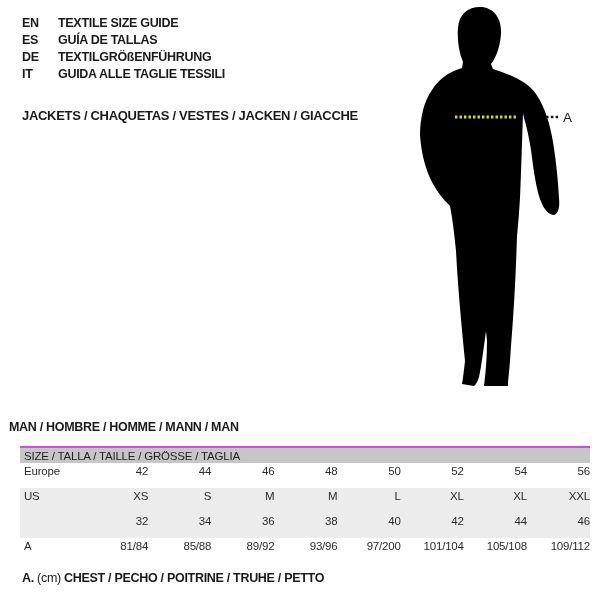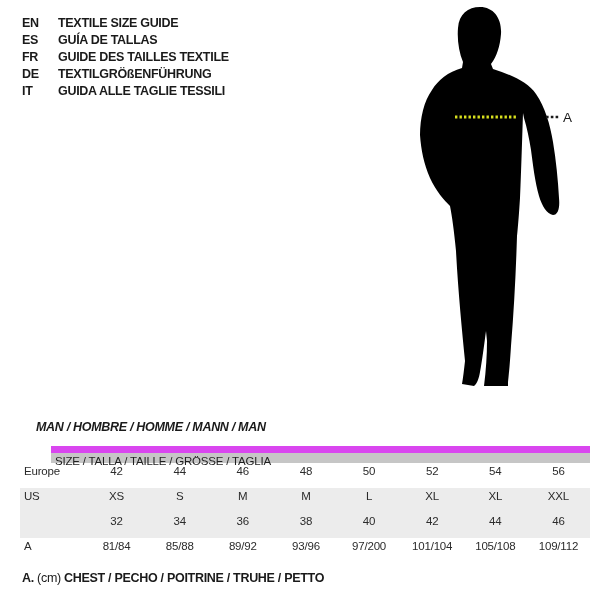--- a/index.html
+++ b/index.html
@@ -18,63 +18,60 @@
   .lang-row { display: flex; height: 17px; line-height: 17px; font-size: 12.5px; font-weight: 700; letter-spacing: -0.3px; }
   .lang-code { width: 36px; }
 
   
   .categories { position: absolute; left: 22px; top: 106px; font-size: 13px; font-weight: 700; line-height: 20px; letter-spacing: -0.3px; white-space: nowrap; }
 
   
   .figure-area { position: absolute; left: 400px; top: 0; width: 200px; height: 392px; }
 
   
-  .section-title { position: absolute; left: 36px; top: 420px; font-size: 12.5px; font-weight: 700; letter-spacing: -0.3px; font-style: italic; }
+  .section-title { position: absolute; left: 9px; top: 420px; font-size: 12.5px; font-weight: 700; letter-spacing: -0.3px; }
 
   
   .size-table { position: absolute; left: 20px; top: 446px; width: 570px; font-size: 11.5px; color: #2b2b2b; letter-spacing: -0.2px; }
-  .table-header { height: 17px; line-height: 17px; background: #c6c6c6; border-top: 7px solid #d946ef; padding-left: 4px; color: #1f1f1f; margin-left: 31px; }
+  .table-header { height: 17px; line-height: 17px; background: #c6c6c6; border-top: 2px solid #d946ef; padding-left: 4px; color: #1f1f1f; }
   .table-row { display: flex; height: 25px; line-height: 17px; }
   .table-row.striped { background: #ececec; }
   .row-label { width: 65px; padding-left: 4px; }
-  .cell { flex: 1; text-align: center; }
+  .cell { flex: 1; text-align: right; }
 
   
   .footnote { position: absolute; left: 22px; top: 571px; font-size: 12.5px; font-weight: 700; letter-spacing: -0.3px; white-space: nowrap; }
   .footnote .unit { font-weight: 400; }
 </style>
 </head>
 <body>
 
 <div class="page">
 
   <div class="lang-block">
     <div class="lang-row">
       <span class="lang-code">EN</span>
       <span class="lang-label">TEXTILE SIZE GUIDE</span>
     </div>
     <div class="lang-row">
       <span class="lang-code">ES</span>
       <span class="lang-label">GUÍA DE TALLAS</span>
     </div>
     <div class="lang-row">
-      <span class="lang-code">FR</span>
-      <span class="lang-label">GUIDE DES TAILLES TEXTILE</span>
-    </div>
-    <div class="lang-row">
       <span class="lang-code">DE</span>
       <span class="lang-label">TEXTILGRÖßENFÜHRUNG</span>
     </div>
     <div class="lang-row">
       <span class="lang-code">IT</span>
       <span class="lang-label">GUIDA ALLE TAGLIE TESSILI</span>
     </div>
   </div>
 
   <div class="categories">
+    <div>JACKETS / CHAQUETAS / VESTES / JACKEN / GIACCHE</div>
   </div>
 
   <div class="figure-area">
     <svg width="200" height="392" viewBox="0 0 200 392" xmlns="http://www.w3.org/2000/svg">
       <path d="M 80 7
                C 94 7 102 19 101 34
                C 100 46 97 56 91 64
                L 93 69
                C 112 75 128 82 136 94
                C 145 107 150 124 153 142

